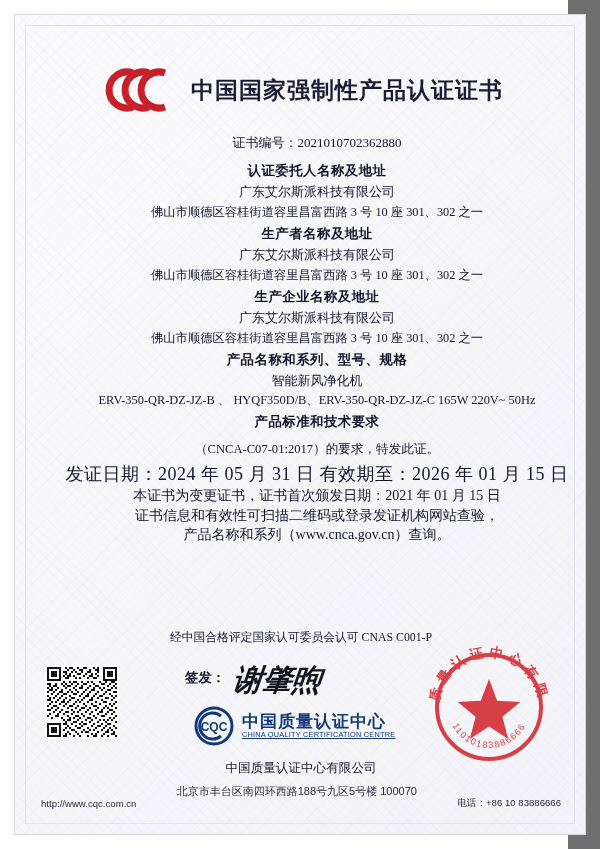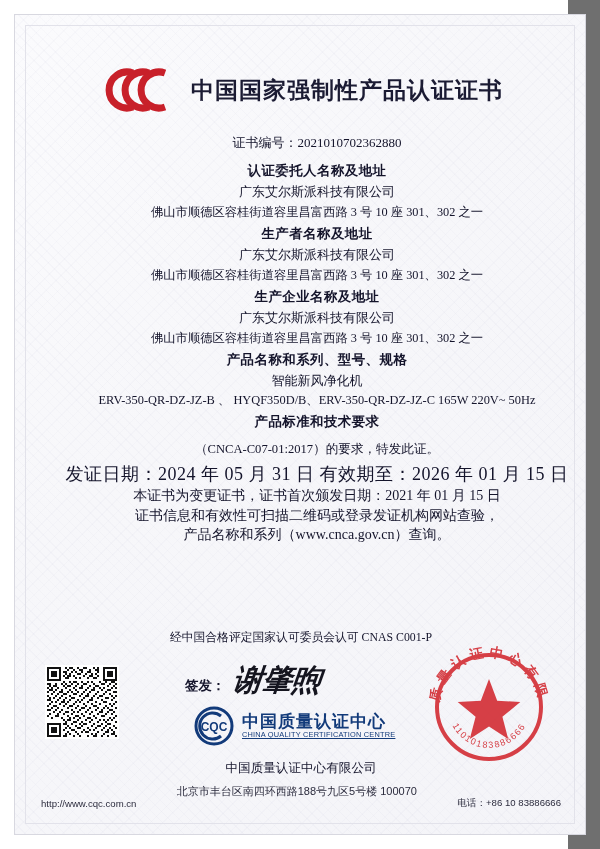--- a/index.html
+++ b/index.html
@@ -144,21 +144,21 @@
     font-size: 11.8px;
     color: #14142b;
   }
 
   
   .sig-row {
     position: absolute;
     left: 170px;
     top: 645px;
     display: flex;
-    align-items: flex-end;
+    align-items: center;
     gap: 8px;
   }
   .sig-label {
     font-size: 13.4px;
     font-weight: bold;
     color: #14142b;
     padding-bottom: 6px;
   }
   .sig-script {
     font-family: "Liberation Serif", serif;

